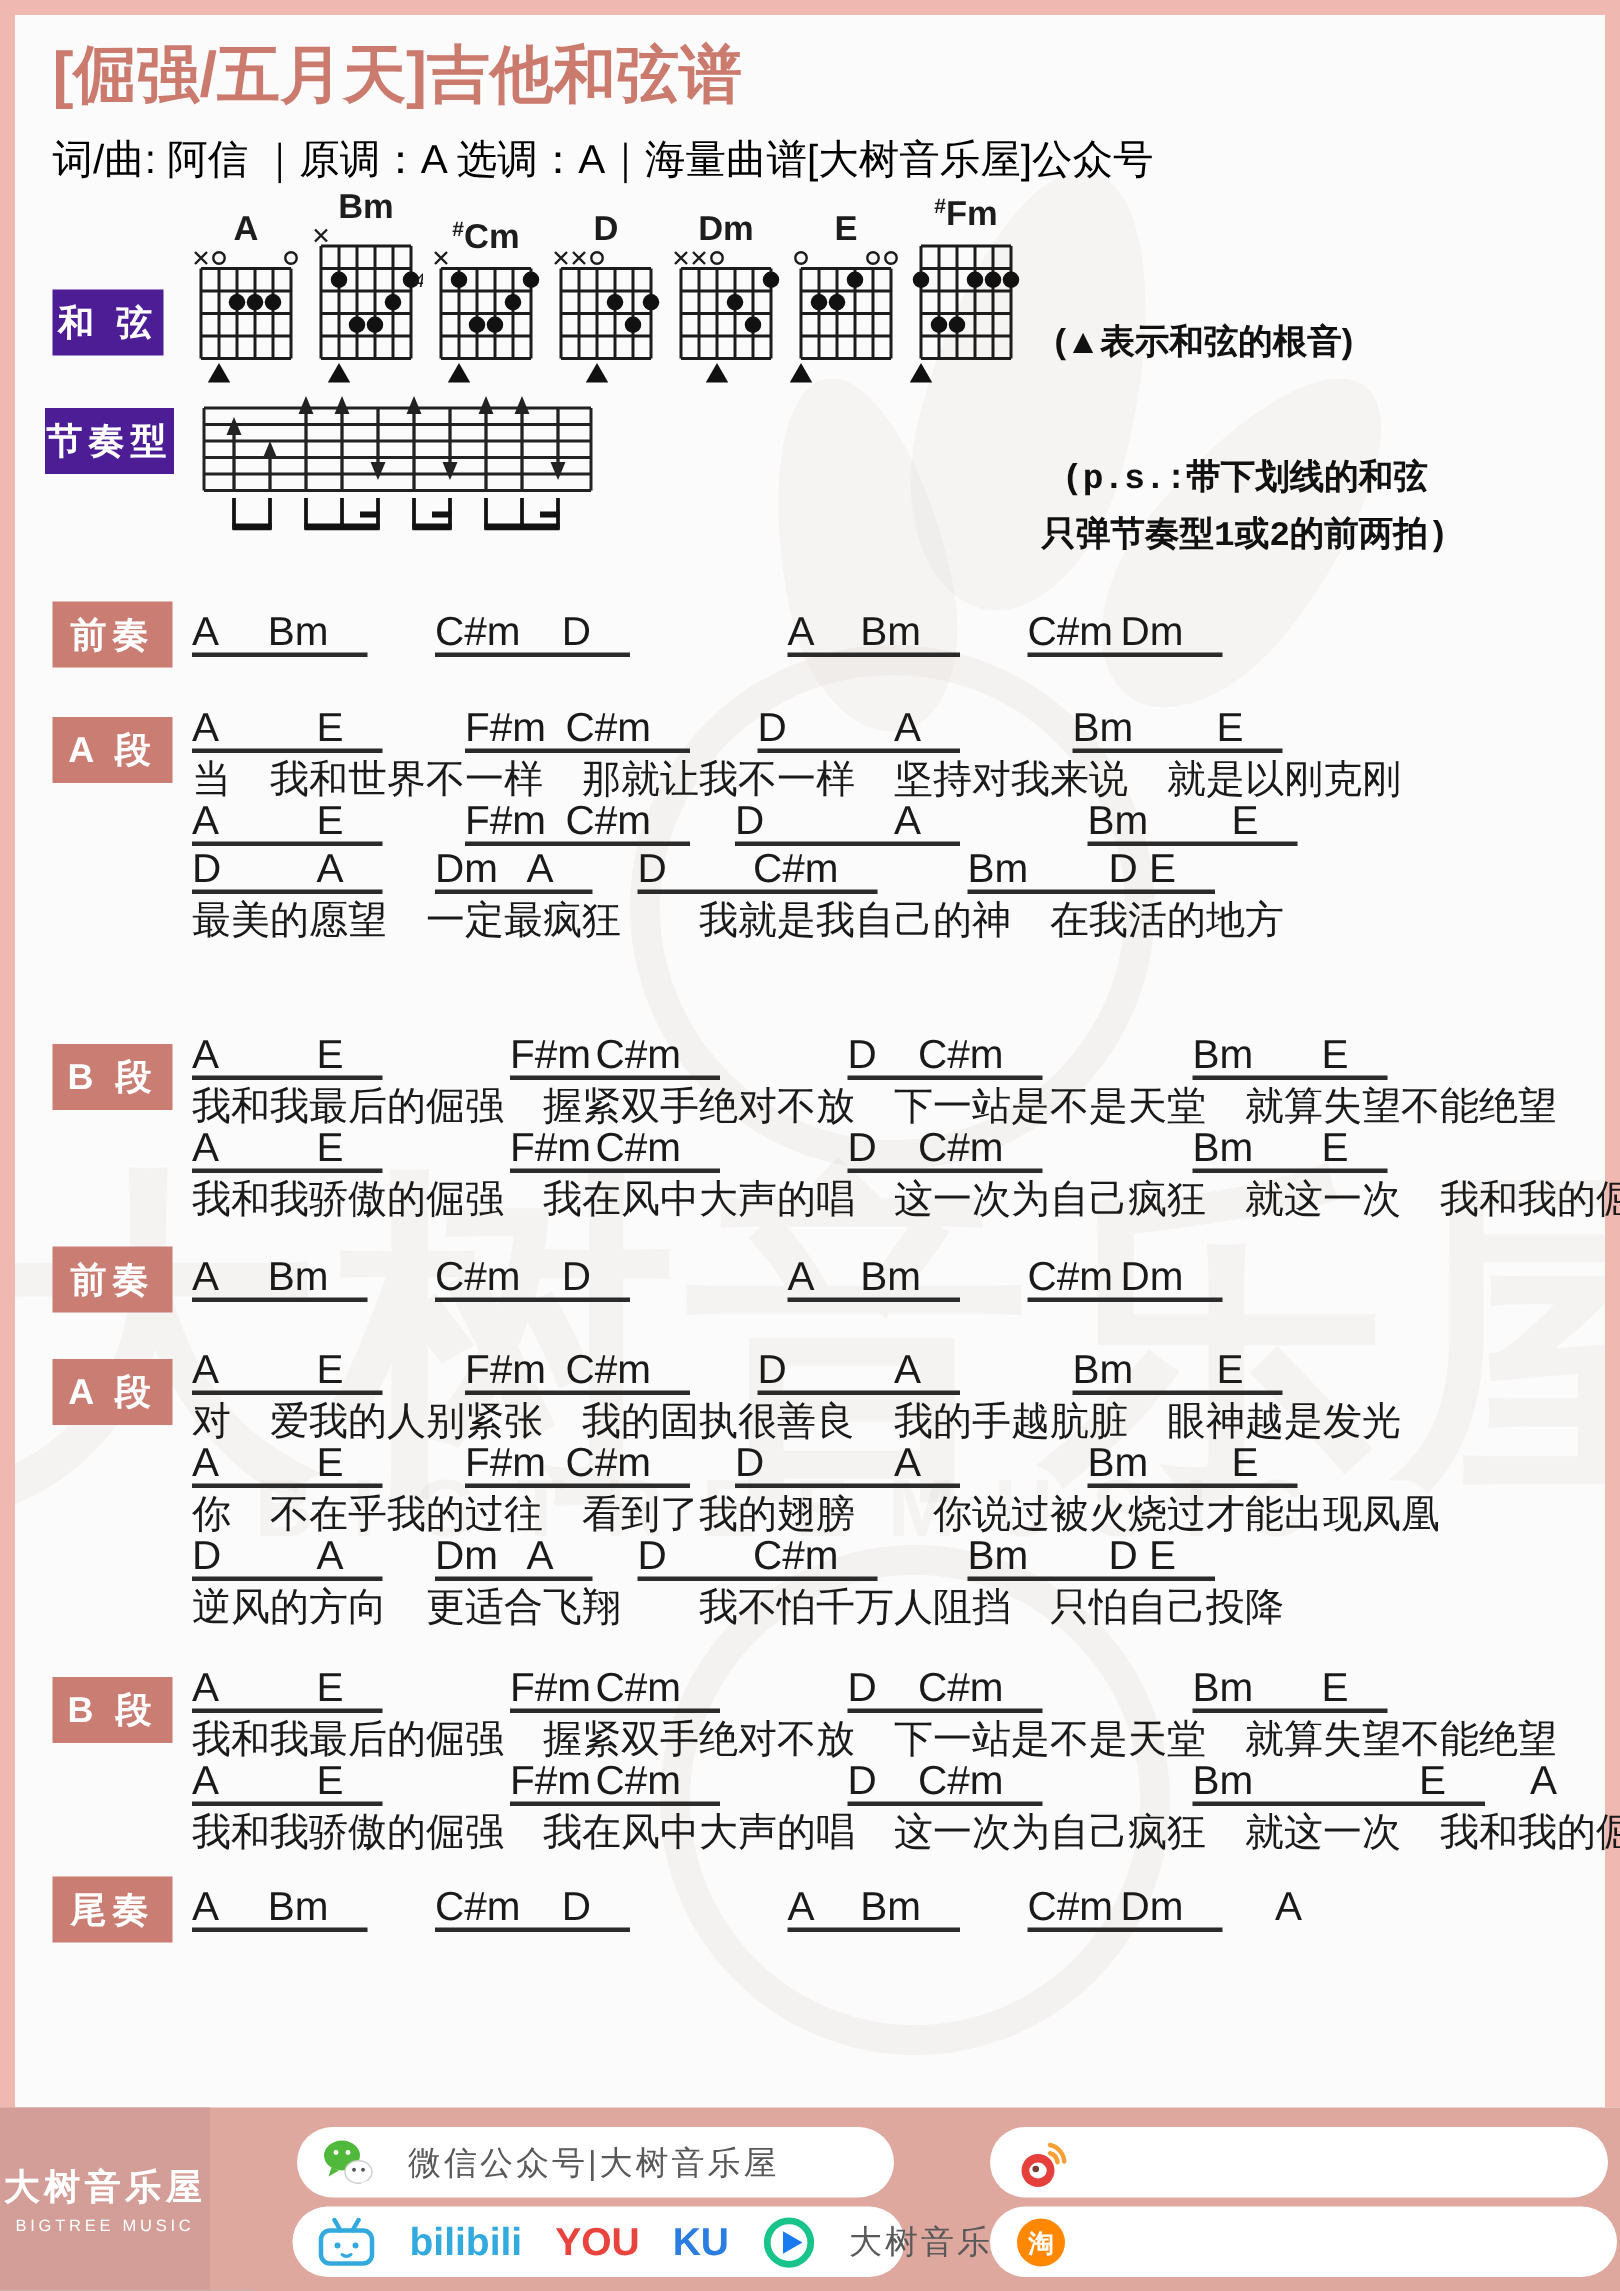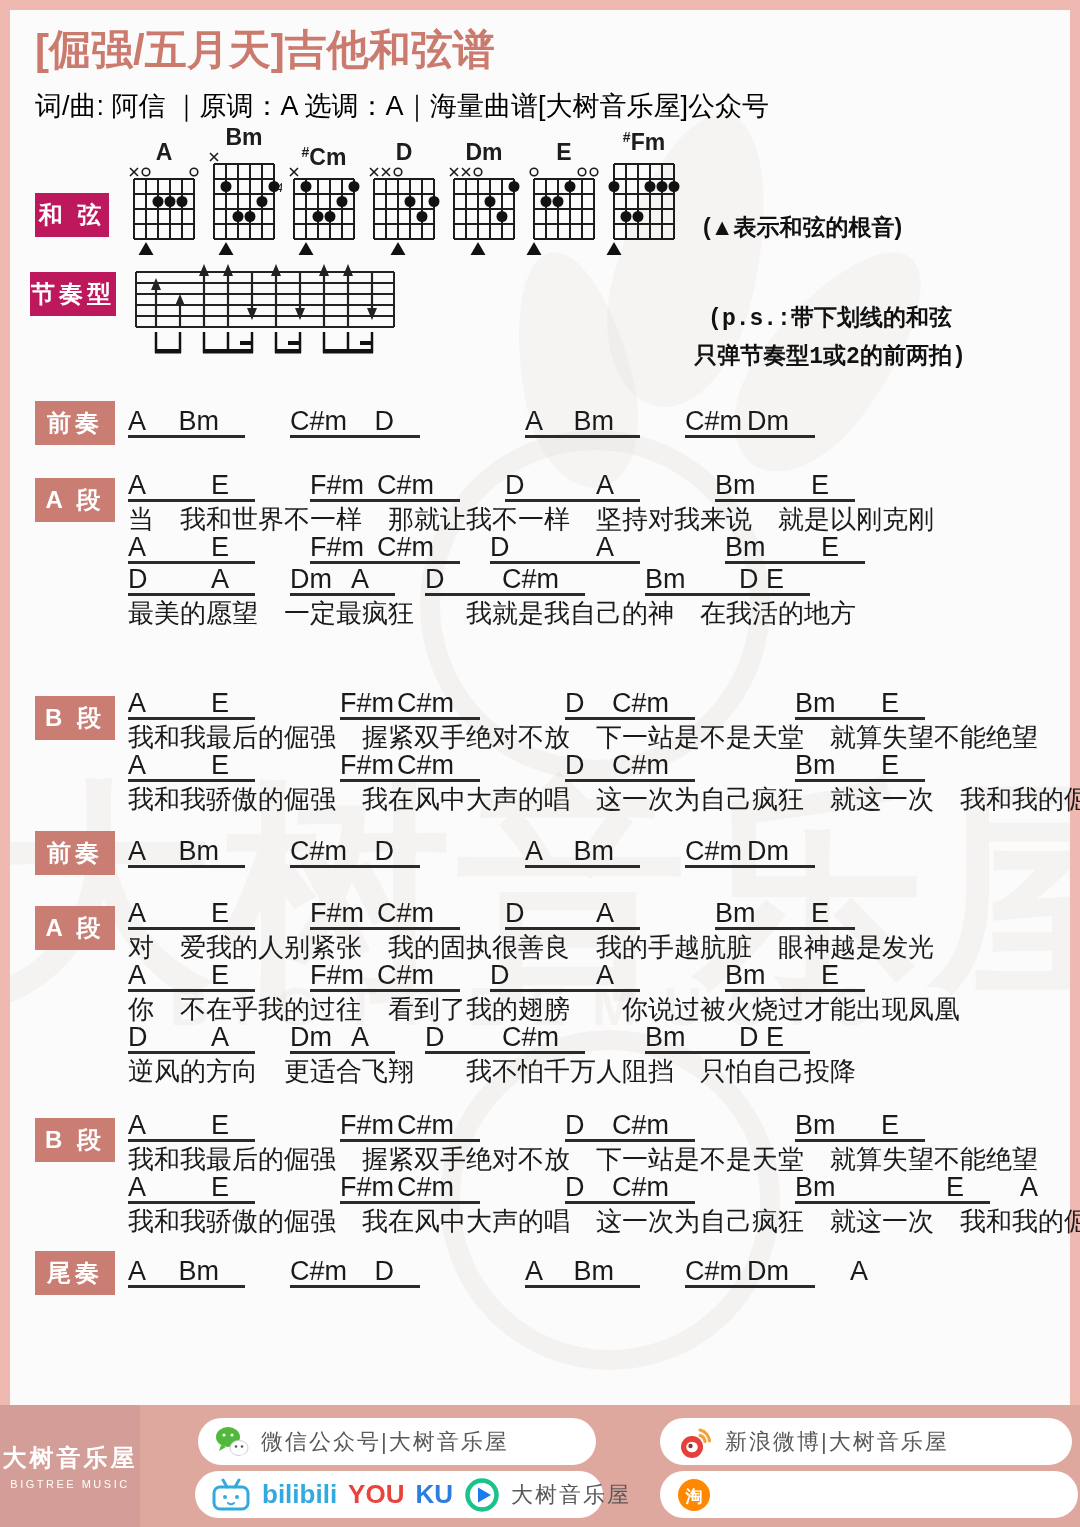--- a/index.html
+++ b/index.html
@@ -13,21 +13,21 @@
   
   .wm{position:absolute;pointer-events:none;}
   .leaf{background:rgba(185,175,170,0.09);border-radius:50% 50% 48% 52%/62% 62% 38% 38%;}
   .wm-circle{border:20px solid rgba(175,165,160,0.10);border-radius:50%;}
   .wm-cn{font-size:230px;font-weight:bold;color:rgba(160,150,145,0.08);white-space:nowrap;letter-spacing:6px;}
   .wm-en{font-size:54px;font-weight:bold;color:rgba(160,150,145,0.08);letter-spacing:26px;white-space:nowrap;}
 
   .title{position:absolute;left:35px;top:22px;font-size:42px;font-weight:bold;color:#cb7a6e;}
   .subtitle{position:absolute;left:35px;top:88px;font-size:27px;color:#000000;}
 
-  .panel-label{position:absolute;background:#be185d;color:#fff;font-weight:bold;font-size:24px;
+  .panel-label{position:absolute;background:#4c1d95;color:#fff;font-weight:bold;font-size:24px;
     display:flex;align-items:center;justify-content:center;letter-spacing:4px;}
   #chord-label{left:35px;top:193px;width:74px;height:44px;}
   #rhythm-label{left:30px;top:272px;width:86px;height:44px;}
 
   #chord-row{position:absolute;left:126px;top:124px;height:132px;display:flex;align-items:flex-end;gap:4px;}
   .chord-block{display:flex;flex-direction:column;align-items:center;}
   .chord-name{font-size:23px;font-weight:bold;color:#1d1d1d;height:27px;line-height:27px;}
   .sharp{font-size:14px;vertical-align:8px;}
 
   #root-note{position:absolute;left:703px;top:212px;font-size:23px;font-weight:bold;color:#111;}
@@ -45,21 +45,21 @@
   .cgroup.nl{border-bottom:none;padding-right:0;}
   .chord{font-size:27px;line-height:27px;color:#1a1a1a;white-space:pre;}
   .lyric{font-size:26px;line-height:30px;color:#1a1a1a;white-space:pre;}
 
   .footer{position:absolute;left:0;top:1405px;width:1080px;height:122px;background:#dfa89f;}
   .footer-brand{position:absolute;left:0;top:0;width:140px;height:122px;background:#d49e98;color:#fff;
     display:flex;flex-direction:column;align-items:center;justify-content:center;}
   .brand-cn{font-size:24px;font-weight:bold;letter-spacing:3px;}
   .brand-en{font-size:11px;letter-spacing:2.5px;margin-top:4px;}
   .pill{position:absolute;height:47px;background:#fff;border-radius:24px;display:flex;
-    align-items:center;padding:0 16px;gap:11px;box-sizing:border-box;}
+    align-items:center;padding:0 16px;gap:22px;box-sizing:border-box;}
   .pill-text{font-size:22px;color:#595959;letter-spacing:2px;white-space:nowrap;}
   .pill-icon{display:flex;align-items:center;}
   .bili{color:#33aadd;font-weight:800;font-size:26px;letter-spacing:0;}
   .yyou{color:#e8433c;font-weight:800;font-size:26px;letter-spacing:0;}
   .yku{color:#2b7de0;font-weight:800;font-size:26px;letter-spacing:0;}
 </style>
 </head>
 <body>
 
 <div class="page">
@@ -633,21 +633,20 @@
       <div class="pill" style="left: 660px; top: 13px; width: 412px;">
         <span class="pill-icon">
           <svg width="38" height="38" viewBox="0 0 38 38">
     <circle cx="16" cy="24" r="11" fill="#e6403d"></circle>
     <ellipse cx="16" cy="24" rx="5.8" ry="5.3" fill="#fff"></ellipse>
     <circle cx="14.5" cy="23" r="2.2" fill="#7a3c35"></circle>
     <path d="M24 7 a12 12 0 0 1 9.5 11" stroke="#f7a037" stroke-width="3" fill="none" stroke-linecap="round"></path>
     <path d="M24 12.5 a7 7 0 0 1 5 6" stroke="#f7a037" stroke-width="3" fill="none" stroke-linecap="round"></path>
           </svg>
         </span>
-        <span class="pill-text ">新浪微博|大树音乐屋</span>
       </div>
       <div class="pill" style="left: 660px; top: 66px; width: 418px;">
         <span class="pill-icon">
           <svg width="36" height="36" viewBox="0 0 36 36">
     <circle cx="18" cy="18" r="16" fill="#ff8800"></circle>
     <text x="18" y="24.5" font-size="17" fill="#fff" text-anchor="middle" font-weight="bold" font-family="Liberation Sans,sans-serif">淘</text>
           </svg>
         </span>
       </div>
     </div>

